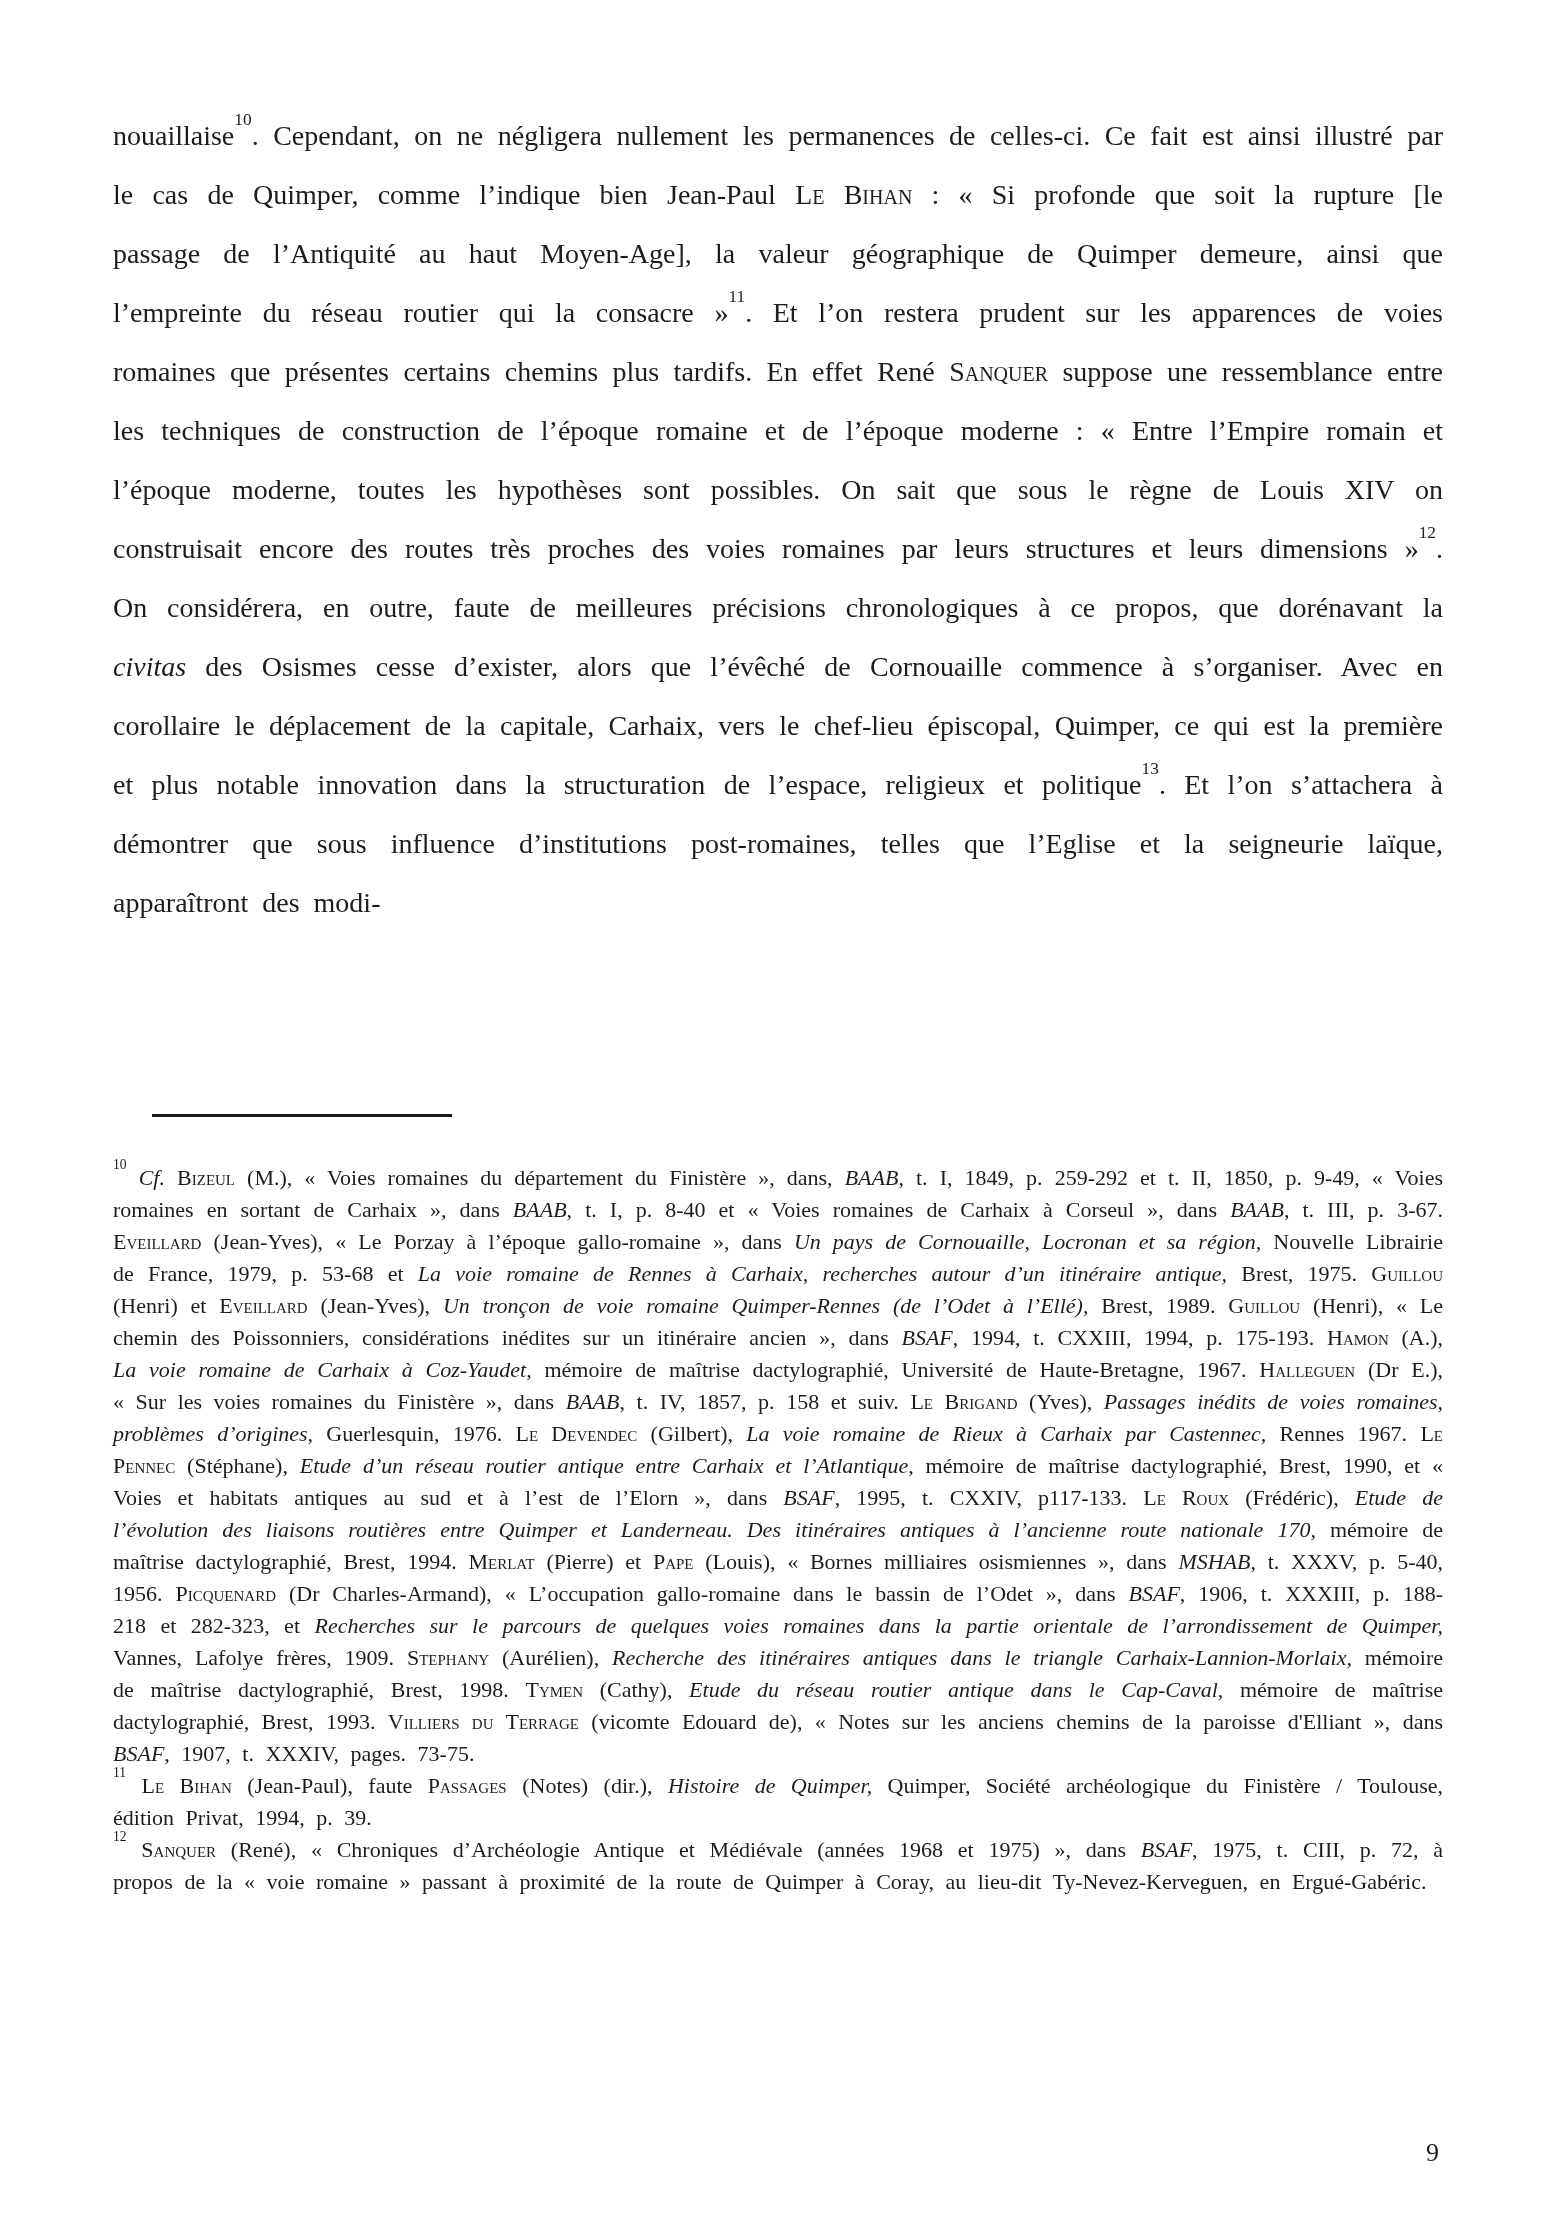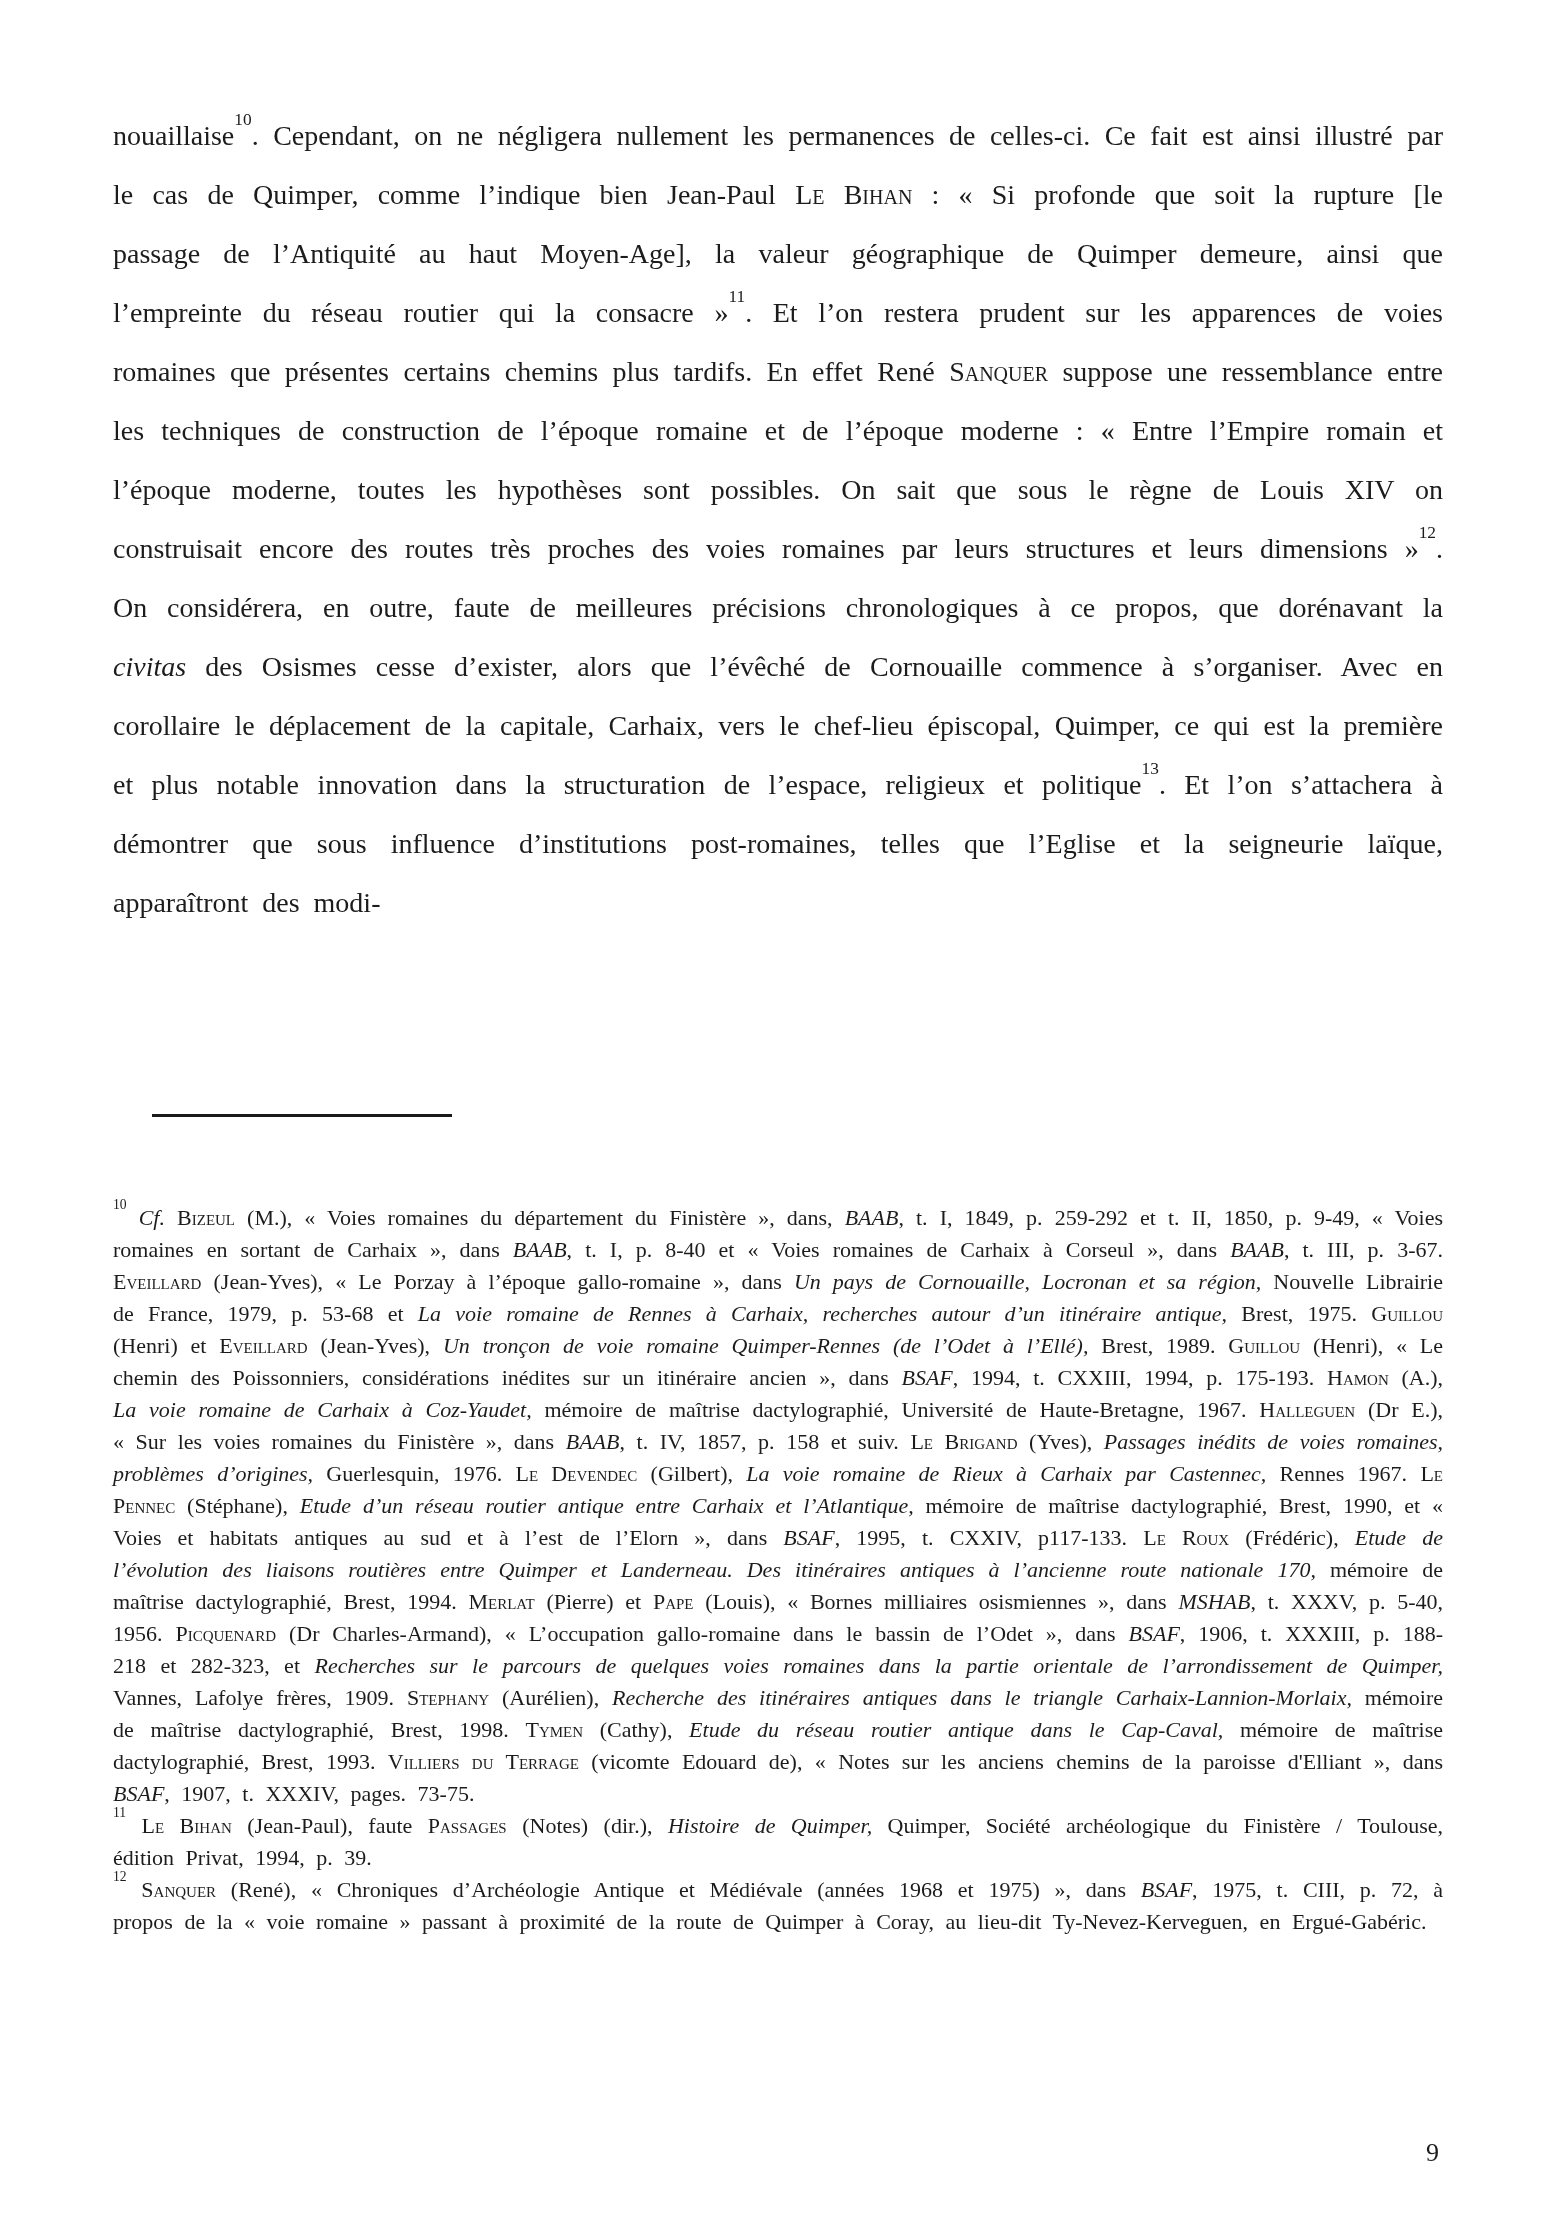--- a/index.html
+++ b/index.html
@@ -31,21 +31,21 @@
     left: 152px;
     top: 1114px;
     width: 300px;
     height: 0;
     border-top: 3px solid #1a1a1a;
   }
   .footnotes {
     position: absolute;
     left: 113px;
     width: 1330px;
-    top: 1202px;
+    top: 1162px;
     font-size: 22px;
     line-height: 32px;
     text-align: justify;
     word-spacing: 6px;
   }
   .footnote { margin: 0; }
   .it { font-style: italic; }
   .sc { font-variant: small-caps; }
   .sup {
     font-size: 62%;

